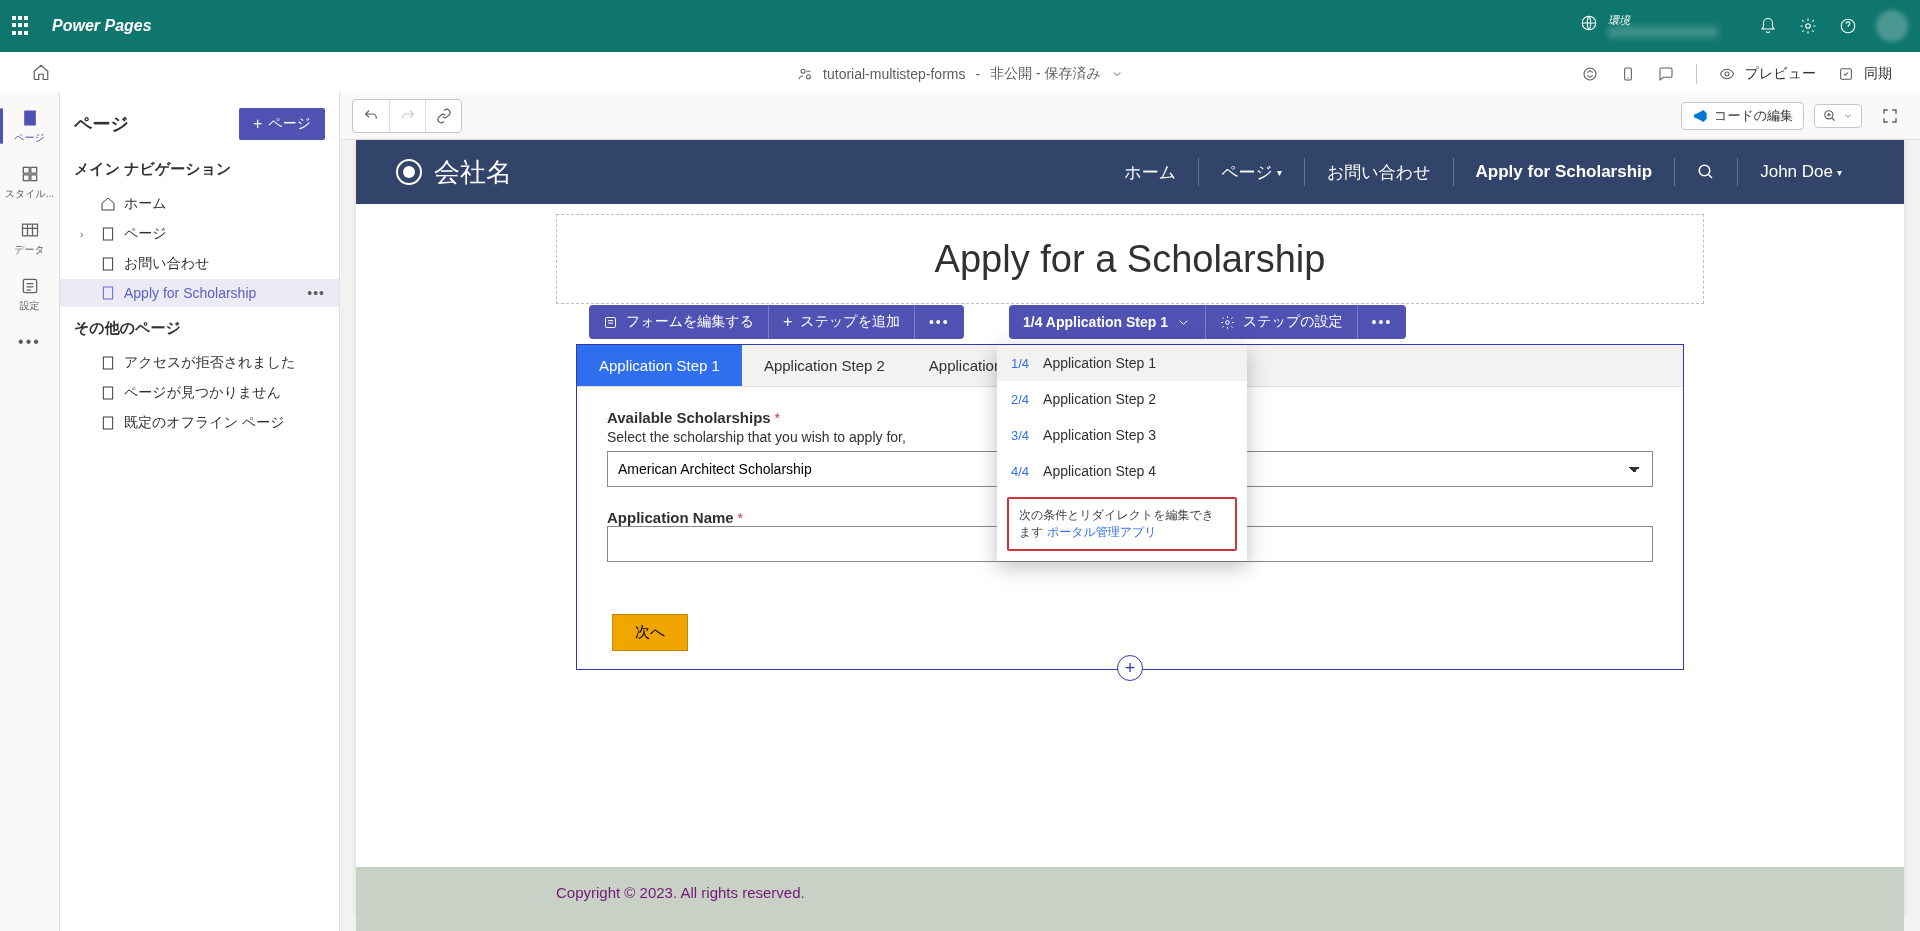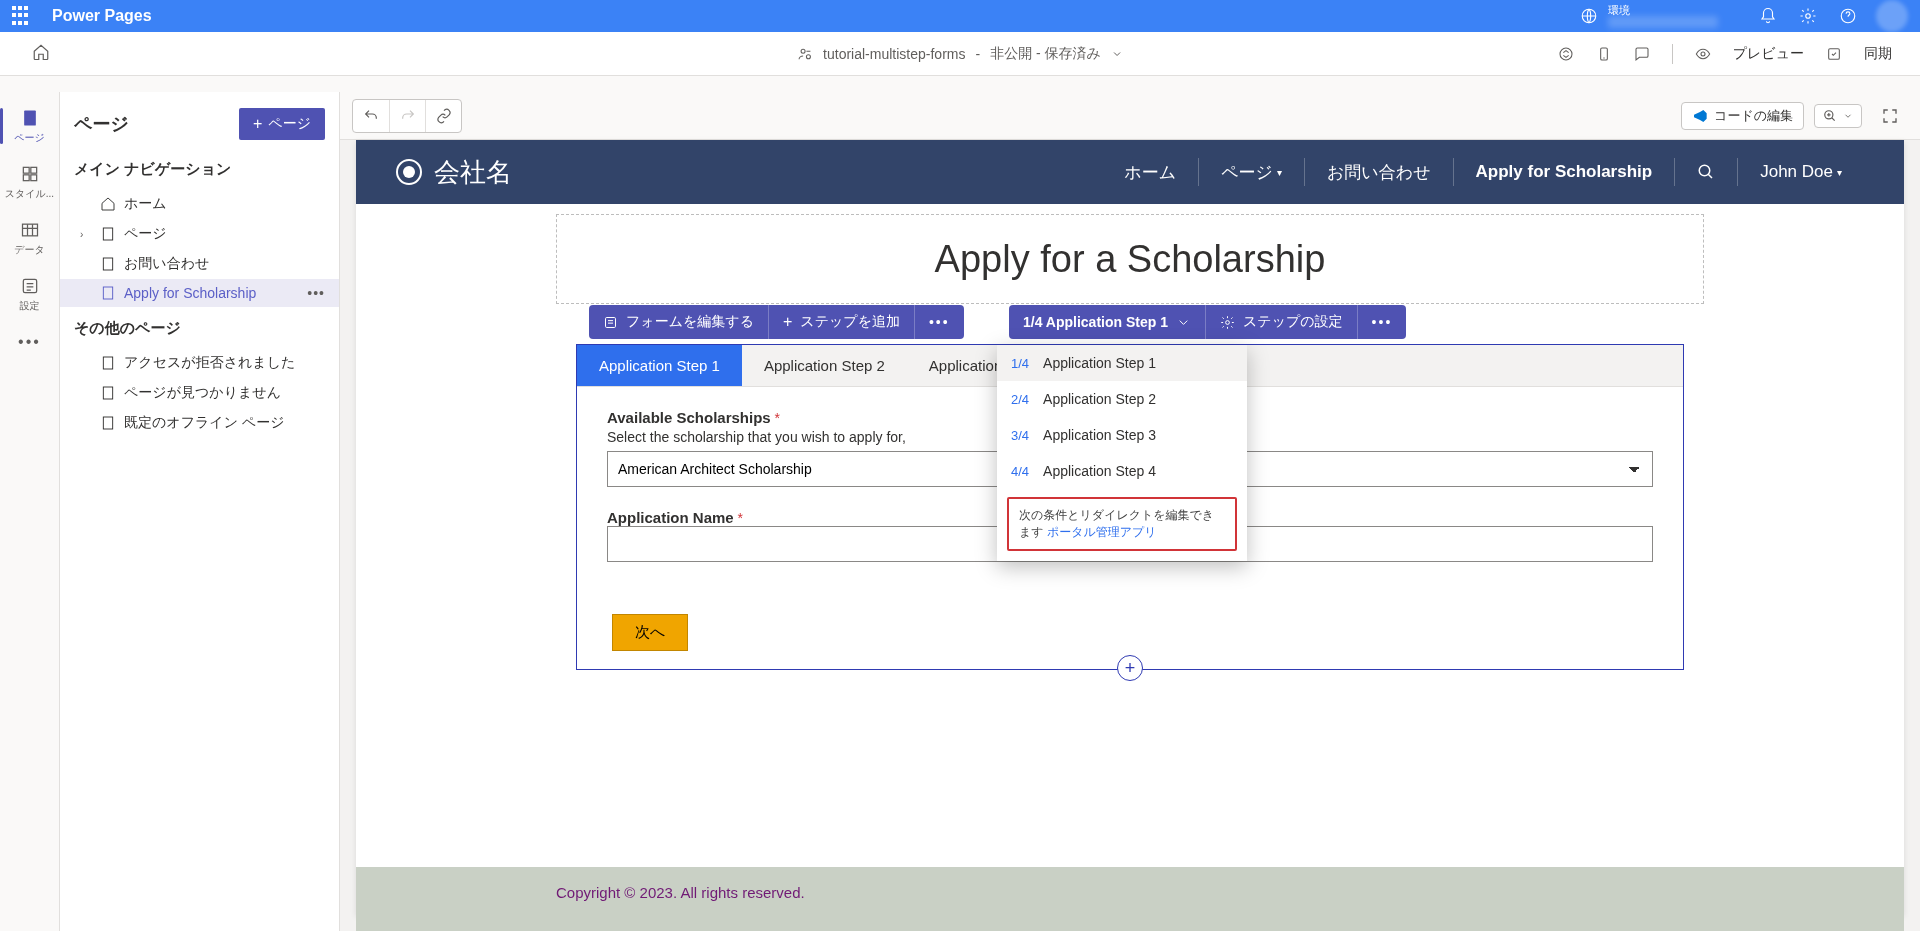--- a/index.html
+++ b/index.html
@@ -1,36 +1,36 @@
 <!DOCTYPE html>
 <html><head>
 <meta charset="utf-8">
 <style>
 * { box-sizing: border-box; margin: 0; padding: 0; font-family: "Segoe UI", Arial, sans-serif; }
 body { width: 1920px; height: 931px; overflow: hidden; background: #faf9f8; font-size: 14px; color: #323130; }
 
 
-.top-header { height: 32px; background: #3b82f6; color: #fff; display: flex; align-items: center; padding: 0 12px; }
+.top-header { height: 52px; background: #0f766e; color: #fff; display: flex; align-items: center; padding: 0 12px; font-style: italic; }
 .top-header .waffle { width: 20px; height: 20px; display: flex; flex-wrap: wrap; gap: 2px; margin-right: 20px; cursor: pointer; }
 .top-header .waffle span { width: 4px; height: 4px; background: #fff; }
 .top-header .brand { font-weight: 600; font-size: 16px; }
 .top-header .spacer { flex: 1; }
-.env-block { display: flex; align-items: center; gap: 10px; margin-right: 30px; }
+.env-block { display: flex; gap: 10px; margin-right: 30px; }
 .env-block .env-text { display: flex; flex-direction: column; line-height: 1.1; font-size: 11px; }
 .env-block .blur { filter: blur(3px); background: rgba(255,255,255,0.2); height: 12px; width: 110px; border-radius: 2px; }
 .hdr-ico { width: 40px; height: 48px; display: flex; align-items: center; justify-content: center; cursor: pointer; }
 .hdr-ico svg { width: 18px; height: 18px; stroke: #fff; fill: none; stroke-width: 1.5; }
 .avatar-blur { width: 32px; height: 32px; border-radius: 50%; background: rgba(255,255,255,0.25); filter: blur(2px); margin-left: 8px; }
 
 
 .sub-header { height: 44px; background: #fff; border-bottom: 1px solid #e1dfdd; display: flex; align-items: center; padding: 0 20px; position: relative; }
 .sub-header .home-ico { position: absolute; left: 32px; }
 .sub-header .center { position: absolute; left: 50%; transform: translateX(-50%); display: flex; align-items: center; gap: 10px; color: #605e5c; }
 .sub-header .right { margin-left: auto; display: flex; align-items: center; gap: 6px; }
-.sh-btn { display: flex; align-items: center; gap: 22px; padding: 4px 8px; cursor: pointer; color: #323130; text-align: right; }
+.sh-btn { display: flex; align-items: center; gap: 10px; padding: 4px 8px; cursor: pointer; color: #323130; text-align: right; }
 .sh-btn svg { width: 16px; height: 16px; }
 .sh-sep { width: 1px; height: 20px; background: #c8c6c4; margin: 0 8px; }
 
 
 .left-rail { position: absolute; top: 92px; left: 0; width: 60px; bottom: 0; background: #faf9f8; border-right: 1px solid #e1dfdd; display: flex; flex-direction: column; align-items: center; padding-top: 6px; }
 .rail-item { width: 60px; height: 56px; display: flex; flex-direction: column; align-items: center; justify-content: center; gap: 3px; cursor: pointer; font-size: 10px; color: #605e5c; position: relative; }
 .rail-item.active { color: #4f52b2; }
 .rail-item.active::before { content: ""; position: absolute; left: 0; top: 10px; bottom: 10px; width: 3px; background: #4f52b2; border-radius: 2px; }
 .rail-item svg { width: 20px; height: 20px; stroke: currentColor; fill: none; stroke-width: 1.5; }
 

